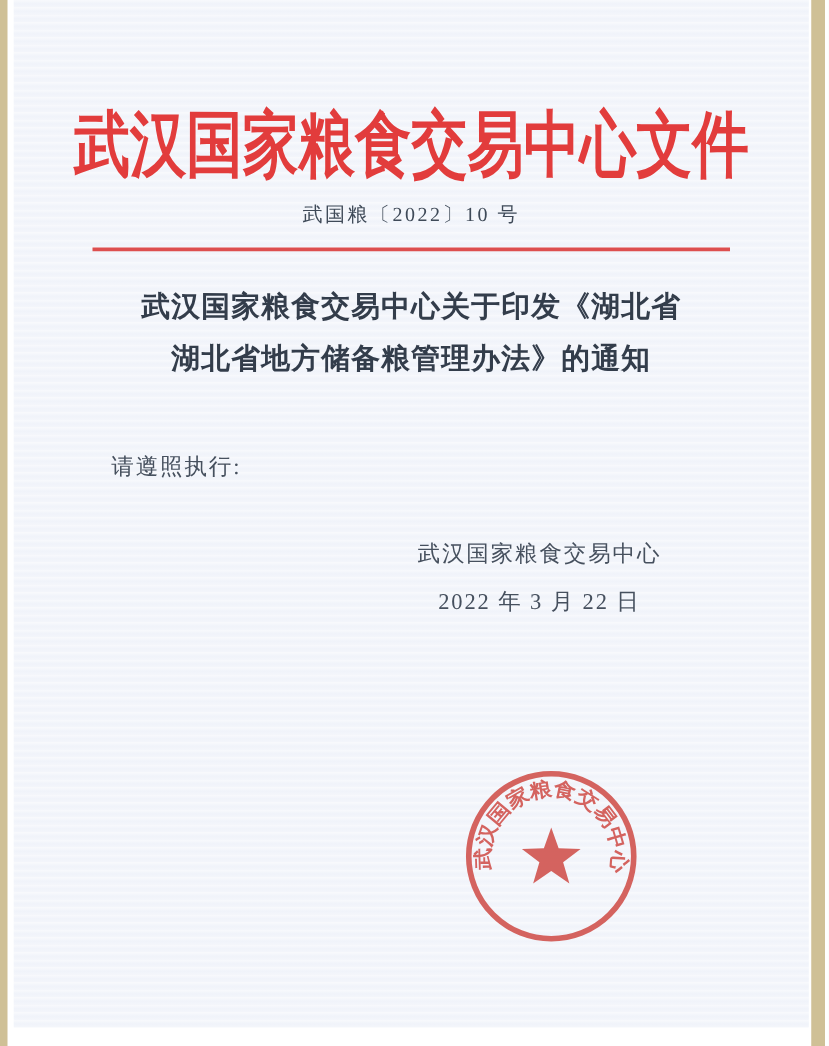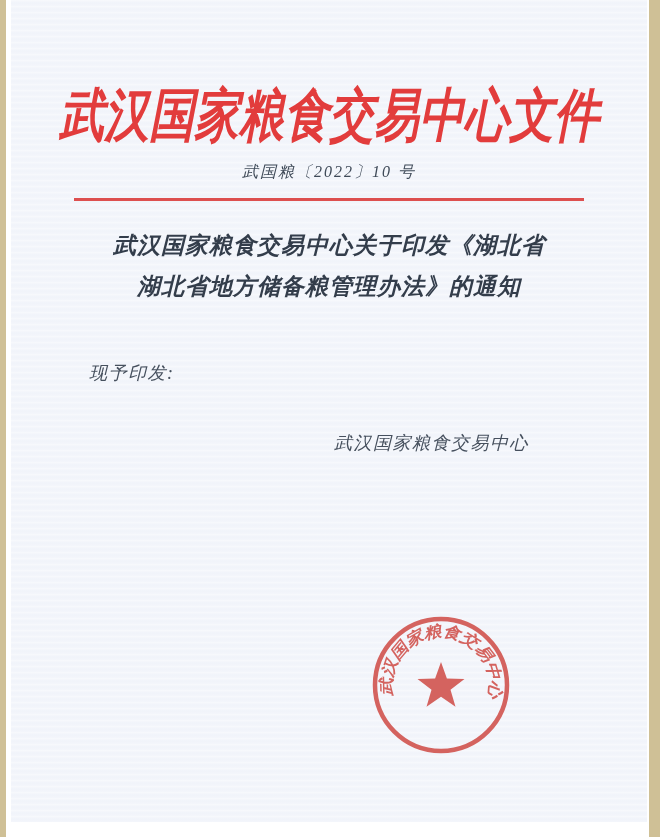--- a/index.html
+++ b/index.html
@@ -32,21 +32,20 @@
     height: 822px;
     background: #f4f6fb;
     background-image: repeating-linear-gradient(
       180deg,
       rgba(255,255,255,0.35) 0px,
       rgba(233,238,248,0.35) 3px,
       rgba(244,246,251,0.0) 6px
     );
     z-index: 1;
     overflow: hidden;
-    font-style: italic;
   }
   .header-title {
     margin-top: 76px;
     text-align: center;
     font-size: 45px;
     font-weight: bold;
     line-height: 62px;
     letter-spacing: 0px;
     transform: scaleY(1.28);
     transform-origin: center top;
@@ -123,26 +122,27 @@
     <div class="doc-number">武国粮〔2022〕10 号</div>
 
     <div class="red-rule" id="red-rule" style="background: rgb(221, 79, 79);"></div>
 
     <div class="title">
       <div>武汉国家粮食交易中心关于印发《湖北省</div>
       <div>湖北省地方储备粮管理办法》的通知</div>
     </div>
 
     <div class="body-text">
-      <div class="salutation">现予印发:</div>
+      <div class="salutation">请遵照执行:</div>
     </div>
 
     <div class="sign-block">
       <span class="sign-inner">
         <div class="sign-name">武汉国家粮食交易中心</div>
+        <div class="sign-date">2022 年 3 月 22 日</div>
       </span>
     </div>
 
     <svg class="seal" viewBox="0 0 150 150" xmlns="http://www.w3.org/2000/svg">
       <circle cx="75" cy="75" r="66" fill="none" stroke-width="4.5" id="seal-circle" stroke="#cf4a44"></circle>
       <path id="sealArc" fill="none" d="M 27.5,87.7 A 49,49 0 1 1 122.5,87.7"></path>
       <text font-size="16" font-weight="bold" id="seal-text-el" font-family="Liberation Serif, DejaVu Serif, serif" fill="#cf4a44">
         <textPath href="#sealArc" startOffset="2" textLength="176" lengthAdjust="spacingAndGlyphs">武汉国家粮食交易中心</textPath>
       </text>
       <polygon id="seal-star" points="75,52 80.9,68.6 98.5,69.1 84.5,79.8 89.5,96.7 75,86.8 60.5,96.7 65.5,79.8 51.5,69.1 69.1,68.6" fill="#cf4a44"></polygon>

